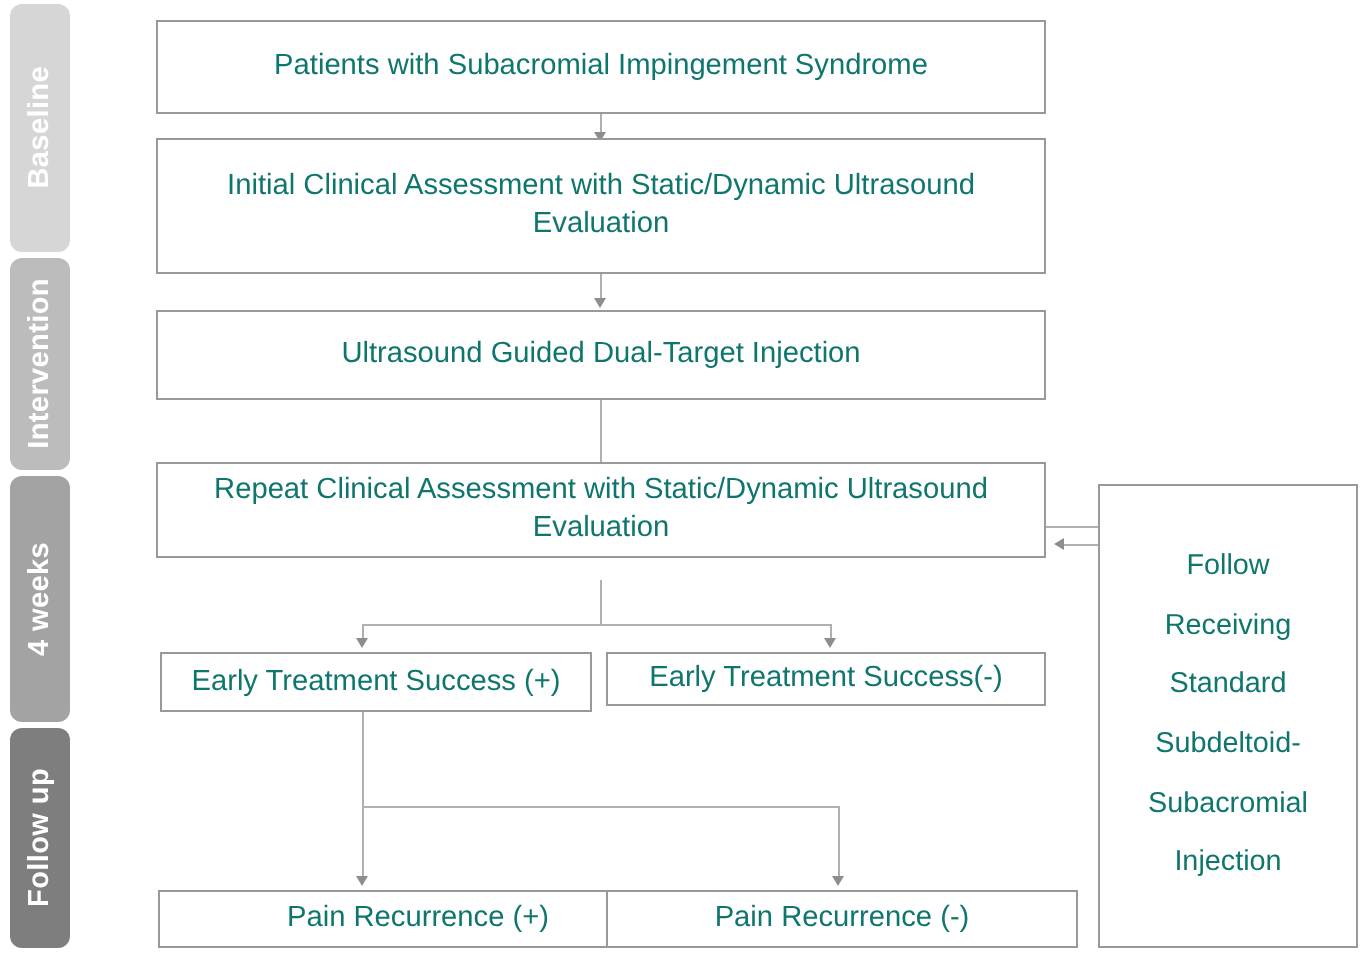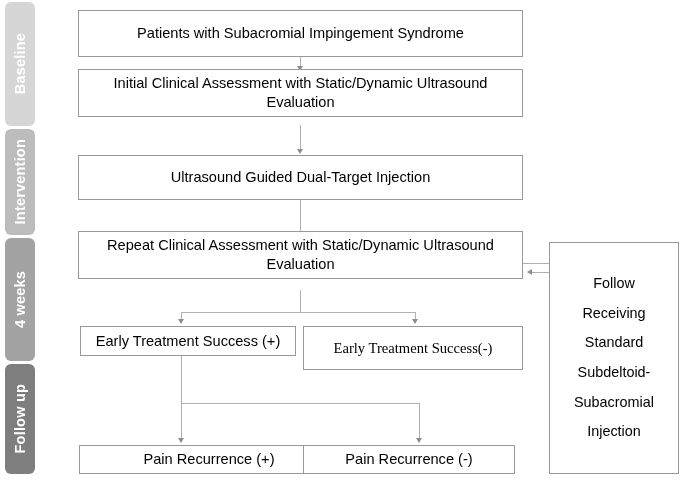--- a/index.html
+++ b/index.html
@@ -42,21 +42,21 @@
   
   .node {
     position: absolute;
     box-sizing: border-box;
     border: 1.6px solid #999999;
     background: #ffffff;
     display: flex;
     align-items: center;
     justify-content: center;
     text-align: center;
-    color: #000000;
+    color: #0f766e;
     font-size: 14.6px;
     line-height: 1.28;
     padding: 2px 12px;
   }
   .node.tall {
     align-items: center;
     line-height: 2.05;
     font-size: 14.4px;
   }
 
@@ -143,45 +143,45 @@
   <div class="arrow-down" style="left:177.8px; top:438px;"></div>
 
   <div class="hline" style="left:181px; top:403px; width:239px;"></div>
   <div class="vline" style="left:419px; top:403px; height:36px;"></div>
   <div class="arrow-down" style="left:415.8px; top:438px;"></div>
 
   <div class="node" style="left:78px; top:10px; width:445px; height:47px;">
     <span>Patients with Subacromial Impingement Syndrome</span>
   </div>
 
-  <div class="node" style="left:78px; top:69px; width:445px; height:48px;">
+  <div class="node" style="left:78px; top:69px; width:445px; height:68px;">
     <span>Initial Clinical Assessment with Static/Dynamic Ultrasound Evaluation</span>
   </div>
 
   <div class="node" style="left:78px; top:155px; width:445px; height:45px;">
     <span>Ultrasound Guided Dual-Target Injection</span>
   </div>
 
   <div class="node" style="left:78px; top:231px; width:445px; height:48px;">
     <span>Repeat Clinical Assessment with Static/Dynamic Ultrasound Evaluation</span>
   </div>
 
   <div class="node" style="left:80px; top:326px; width:216px; height:30px;">
     <span>Early Treatment Success (+)</span>
   </div>
 
-  <div class="node" style="left:303px; top:326px; width:220px; height:44px;font-family:Liberation Serif, serif;">
+  <div class="node" style="left:303px; top:326px; width:220px; height:27px;">
     <span>Early Treatment Success(-)</span>
   </div>
 
   <div class="node" style="left:79px; top:445px; width:260px; height:29px;">
     <span>Pain Recurrence (+)</span>
   </div>
 
-  <div class="node" style="left:303px; top:445px; width:212px; height:29px;">
+  <div class="node" style="left:303px; top:445px; width:236px; height:29px;">
     <span>Pain Recurrence (-)</span>
   </div>
 
   <div class="node tall" style="left:549px; top:242px; width:130px; height:232px; flex-direction:column; justify-content:center;">
     <span>Follow</span>
     <span>Receiving</span>
     <span>Standard</span>
     <span>Subdeltoid-</span>
     <span>Subacromial</span>
     <span>Injection</span>

